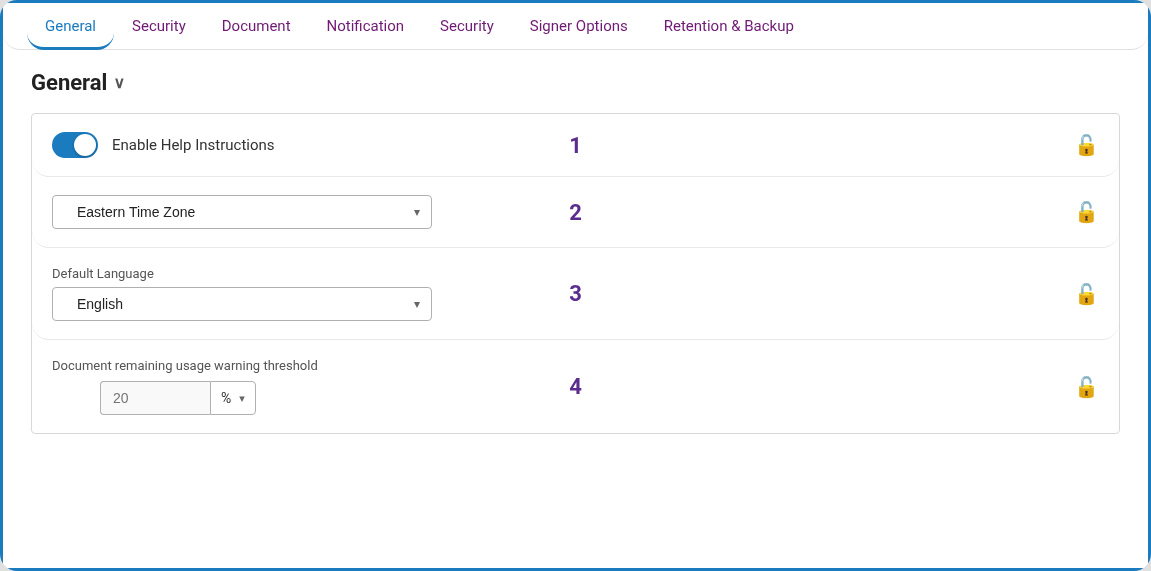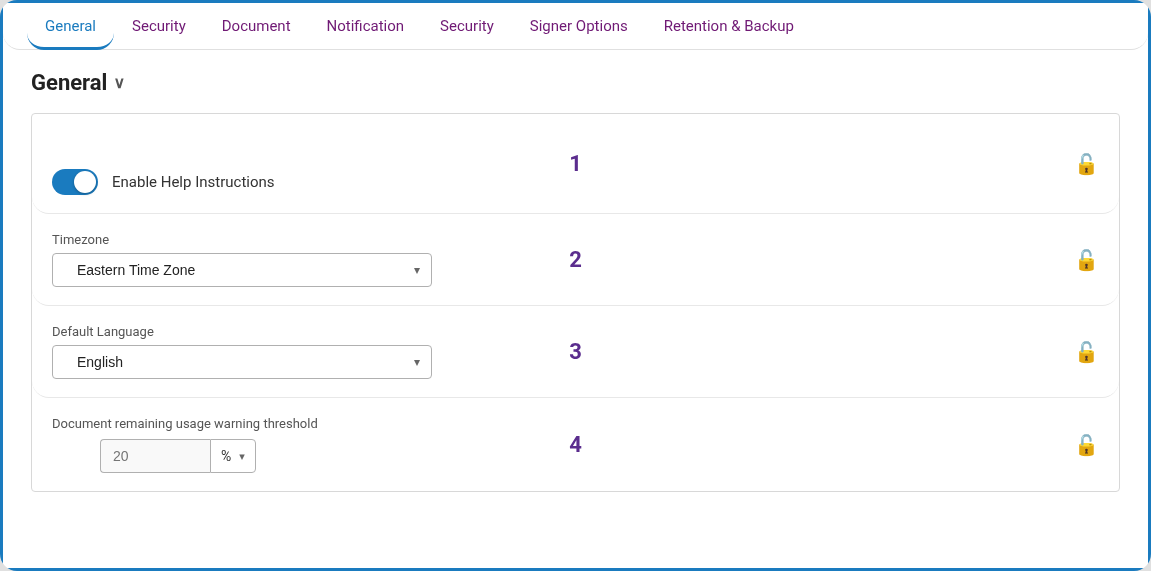--- a/index.html
+++ b/index.html
@@ -77,21 +77,20 @@
       position: relative;
     }
     .setting-row:last-child {
       border-bottom: none;
     }
     
     .toggle-container {
       display: flex;
       align-items: center;
       gap: 14px;
-      margin-top: 37px;
     }
     .toggle {
       width: 46px;
       height: 26px;
       background: #1a7bbf;
       border-radius: 13px;
       position: relative;
       cursor: pointer;
       flex-shrink: 0;
     }
@@ -228,21 +227,20 @@
         <div class="toggle-container">
           <div class="toggle"></div>
           <span class="toggle-label">Enable Help Instructions</span>
         </div>
         <span class="row-number">1</span>
         <span class="lock-icon">🔓</span>
       </div>
 
       <div class="setting-row">
         <div class="field-group">
-          <span class="field-label">Timezone</span>
           <div class="select-wrapper">
             <select class="select-box">
               <option>Eastern Time Zone</option>
               <option>Central Time Zone</option>
               <option>Mountain Time Zone</option>
               <option>Pacific Time Zone</option>
             </select>
             <span class="select-chevron">▾</span>
           </div>
         </div>

